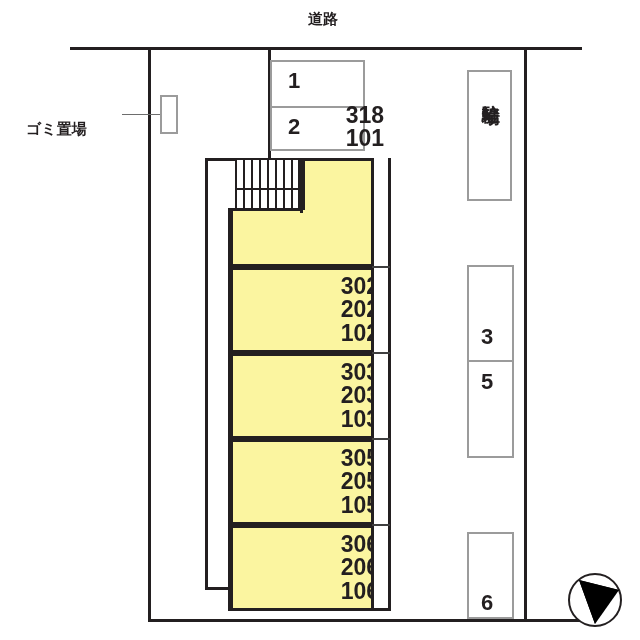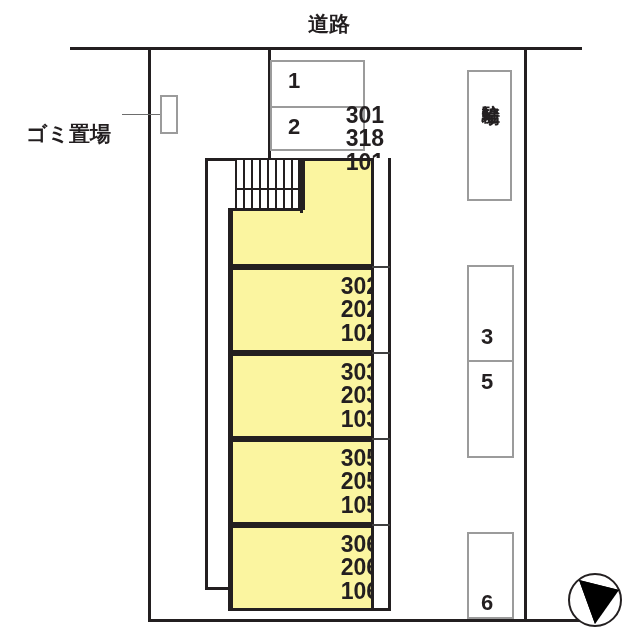--- a/index.html
+++ b/index.html
@@ -74,21 +74,21 @@
     font-size: 23px;
     font-weight: bold;
     color: #231f20;
     letter-spacing: 0px;
     font-family: "Liberation Sans", "DejaVu Sans", sans-serif;
   }
 
   
   .label-jp {
     position: absolute;
-    font-size: 21px;
+    font-size: 15px;
     font-weight: bold;
     color: #231f20;
     white-space: nowrap;
     font-family: "DejaVu Sans", "Liberation Sans", sans-serif;
   }
   .label-vertical {
     position: absolute;
     font-size: 18px;
     font-weight: bold;
     color: #231f20;
@@ -184,21 +184,20 @@
     <div class="rail" style="top:28px;"></div>
   </div>
 
   <div class="unit" style="left:302px; top:158px; width:88px; height:52px; border-bottom:none;"></div>
 
   <div class="unit" style="left:230px; top:210px; width:160px; height:57px; border-top:none;"></div>
 
   <div class="vline-thick" style="left:300px; top:158px; height:55px;"></div>
   <div class="hline-thick" style="left:230px; top:208px; width:72px;"></div>
   <div class="unit-labels" style="left:302px; top:158px; width:82px; height:109px;">
-    <span>301</span>
     <span>318</span>
     <span>101</span>
   </div>
 
   <div class="unit" style="left:230px; top:267px; width:160px; height:86px;">
     <div class="unit-labels" style="right:8px;">
       <span>302</span>
       <span>202</span>
       <span>102</span>
     </div>

